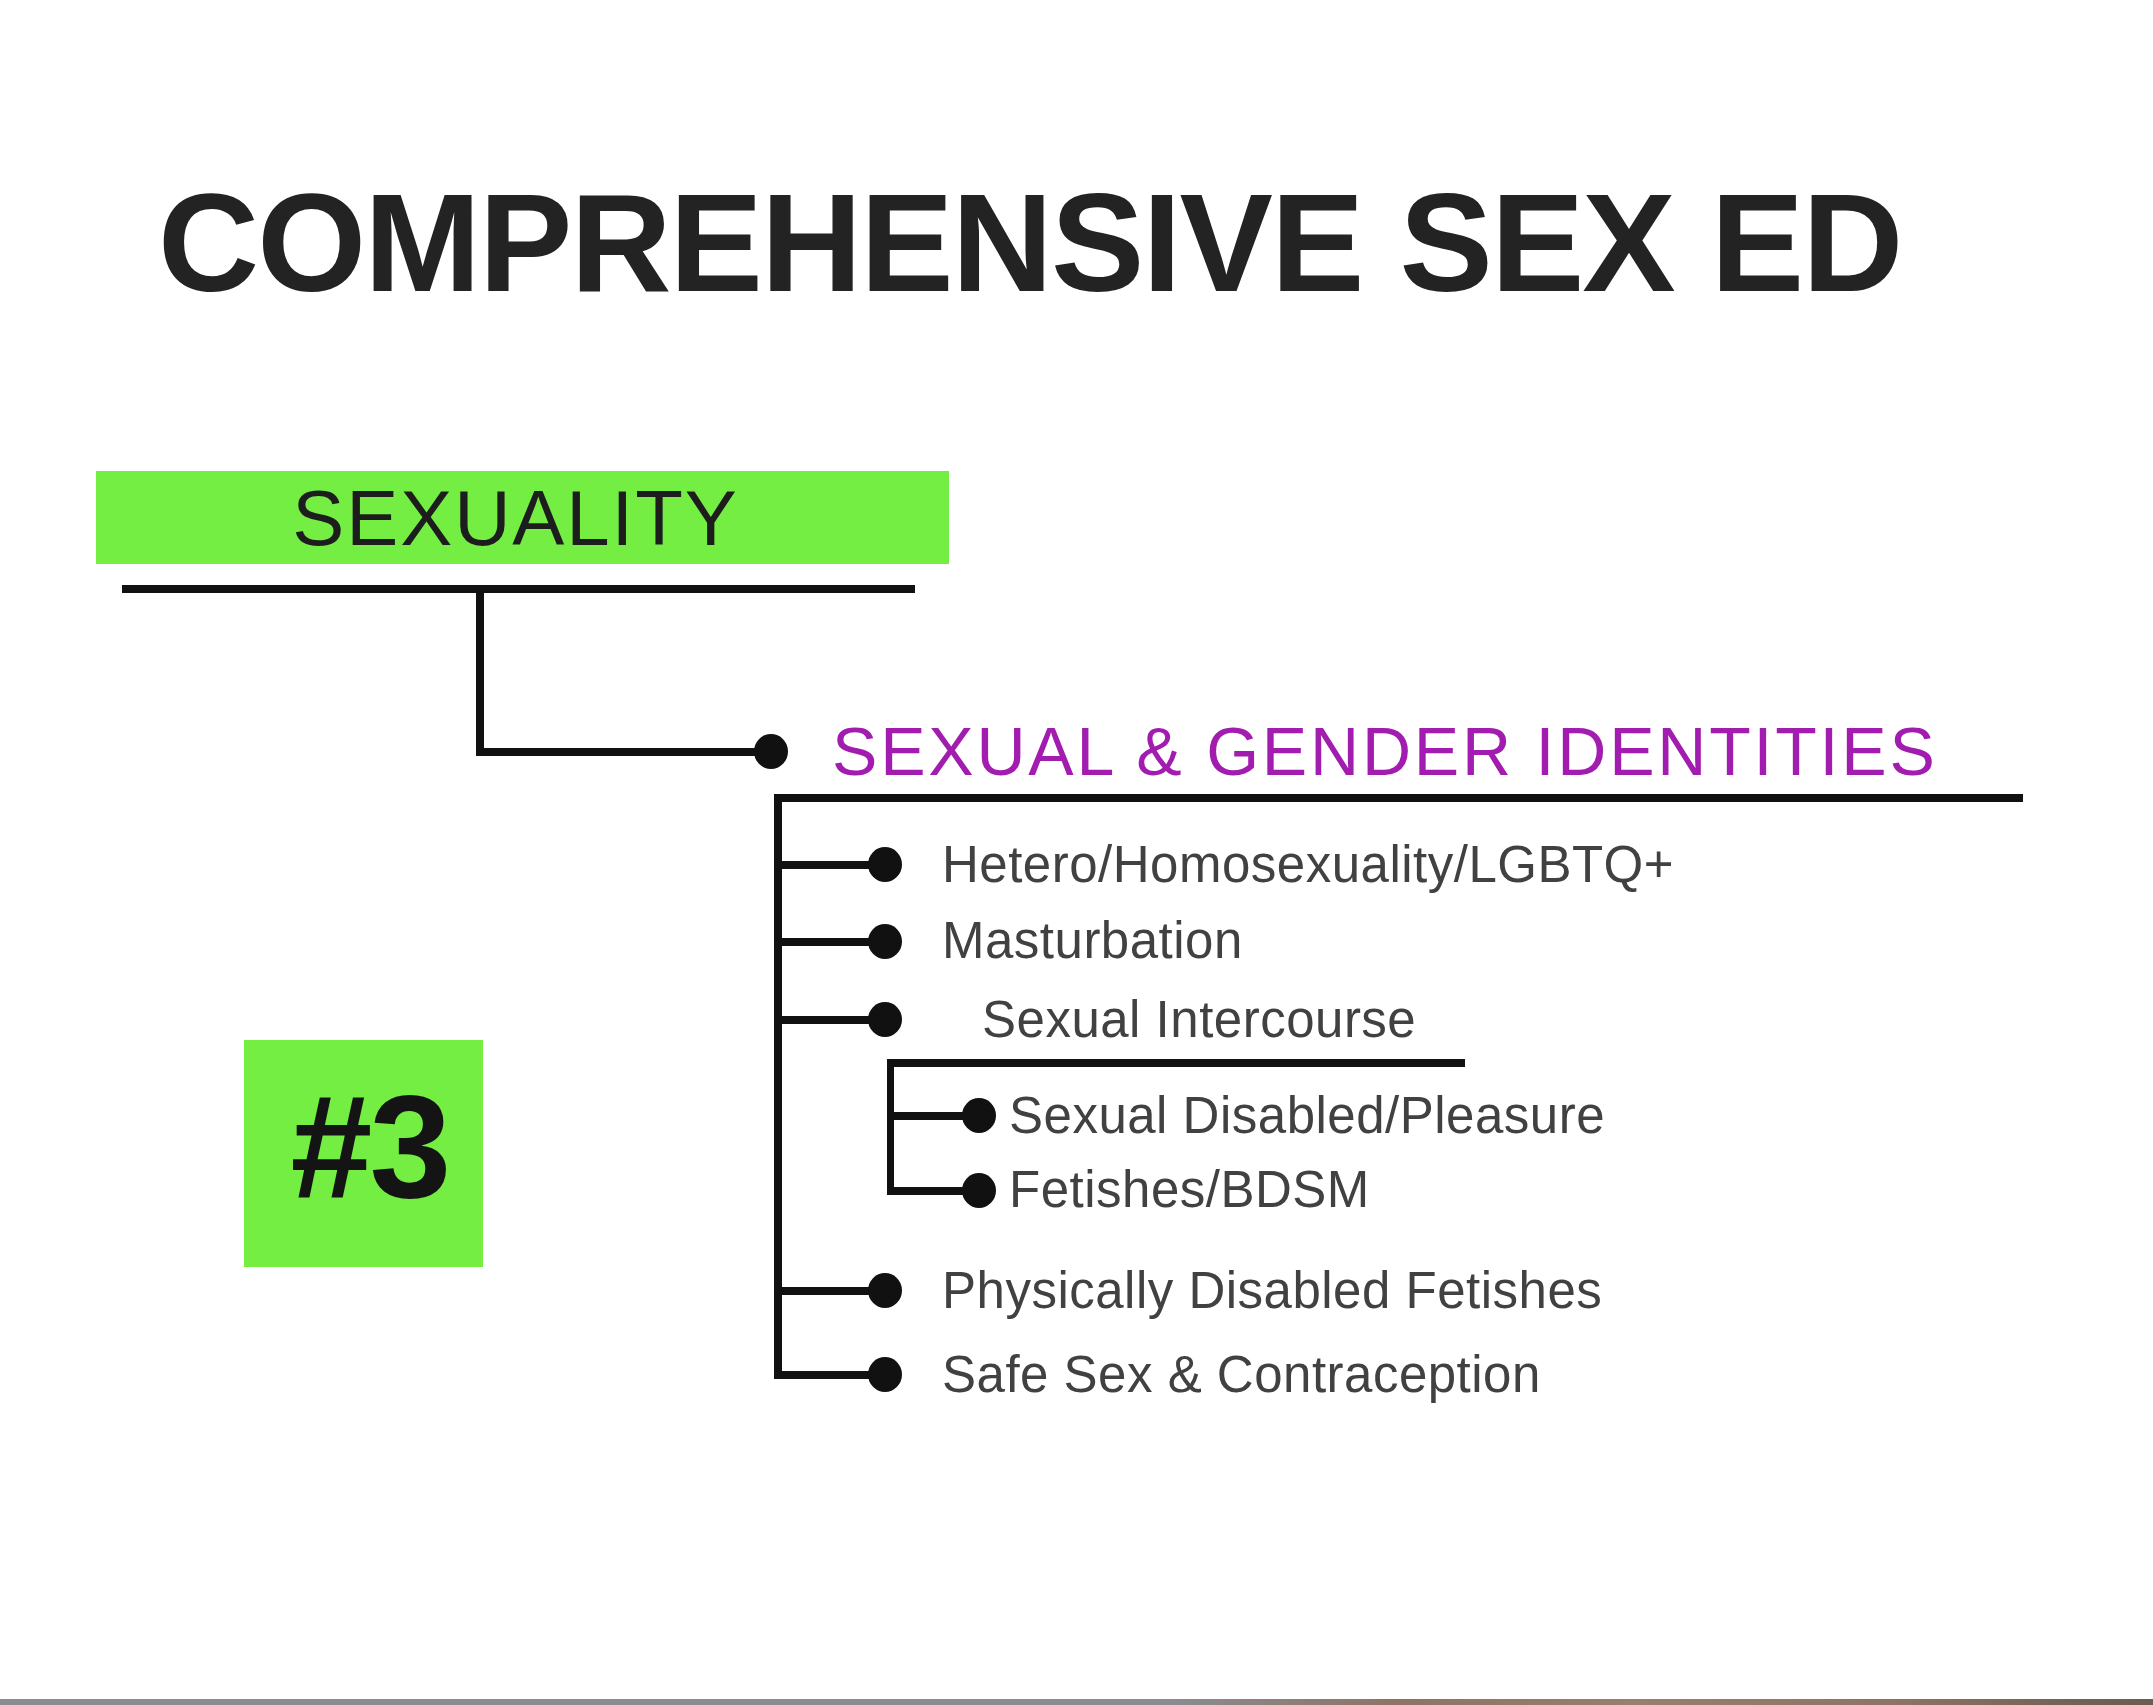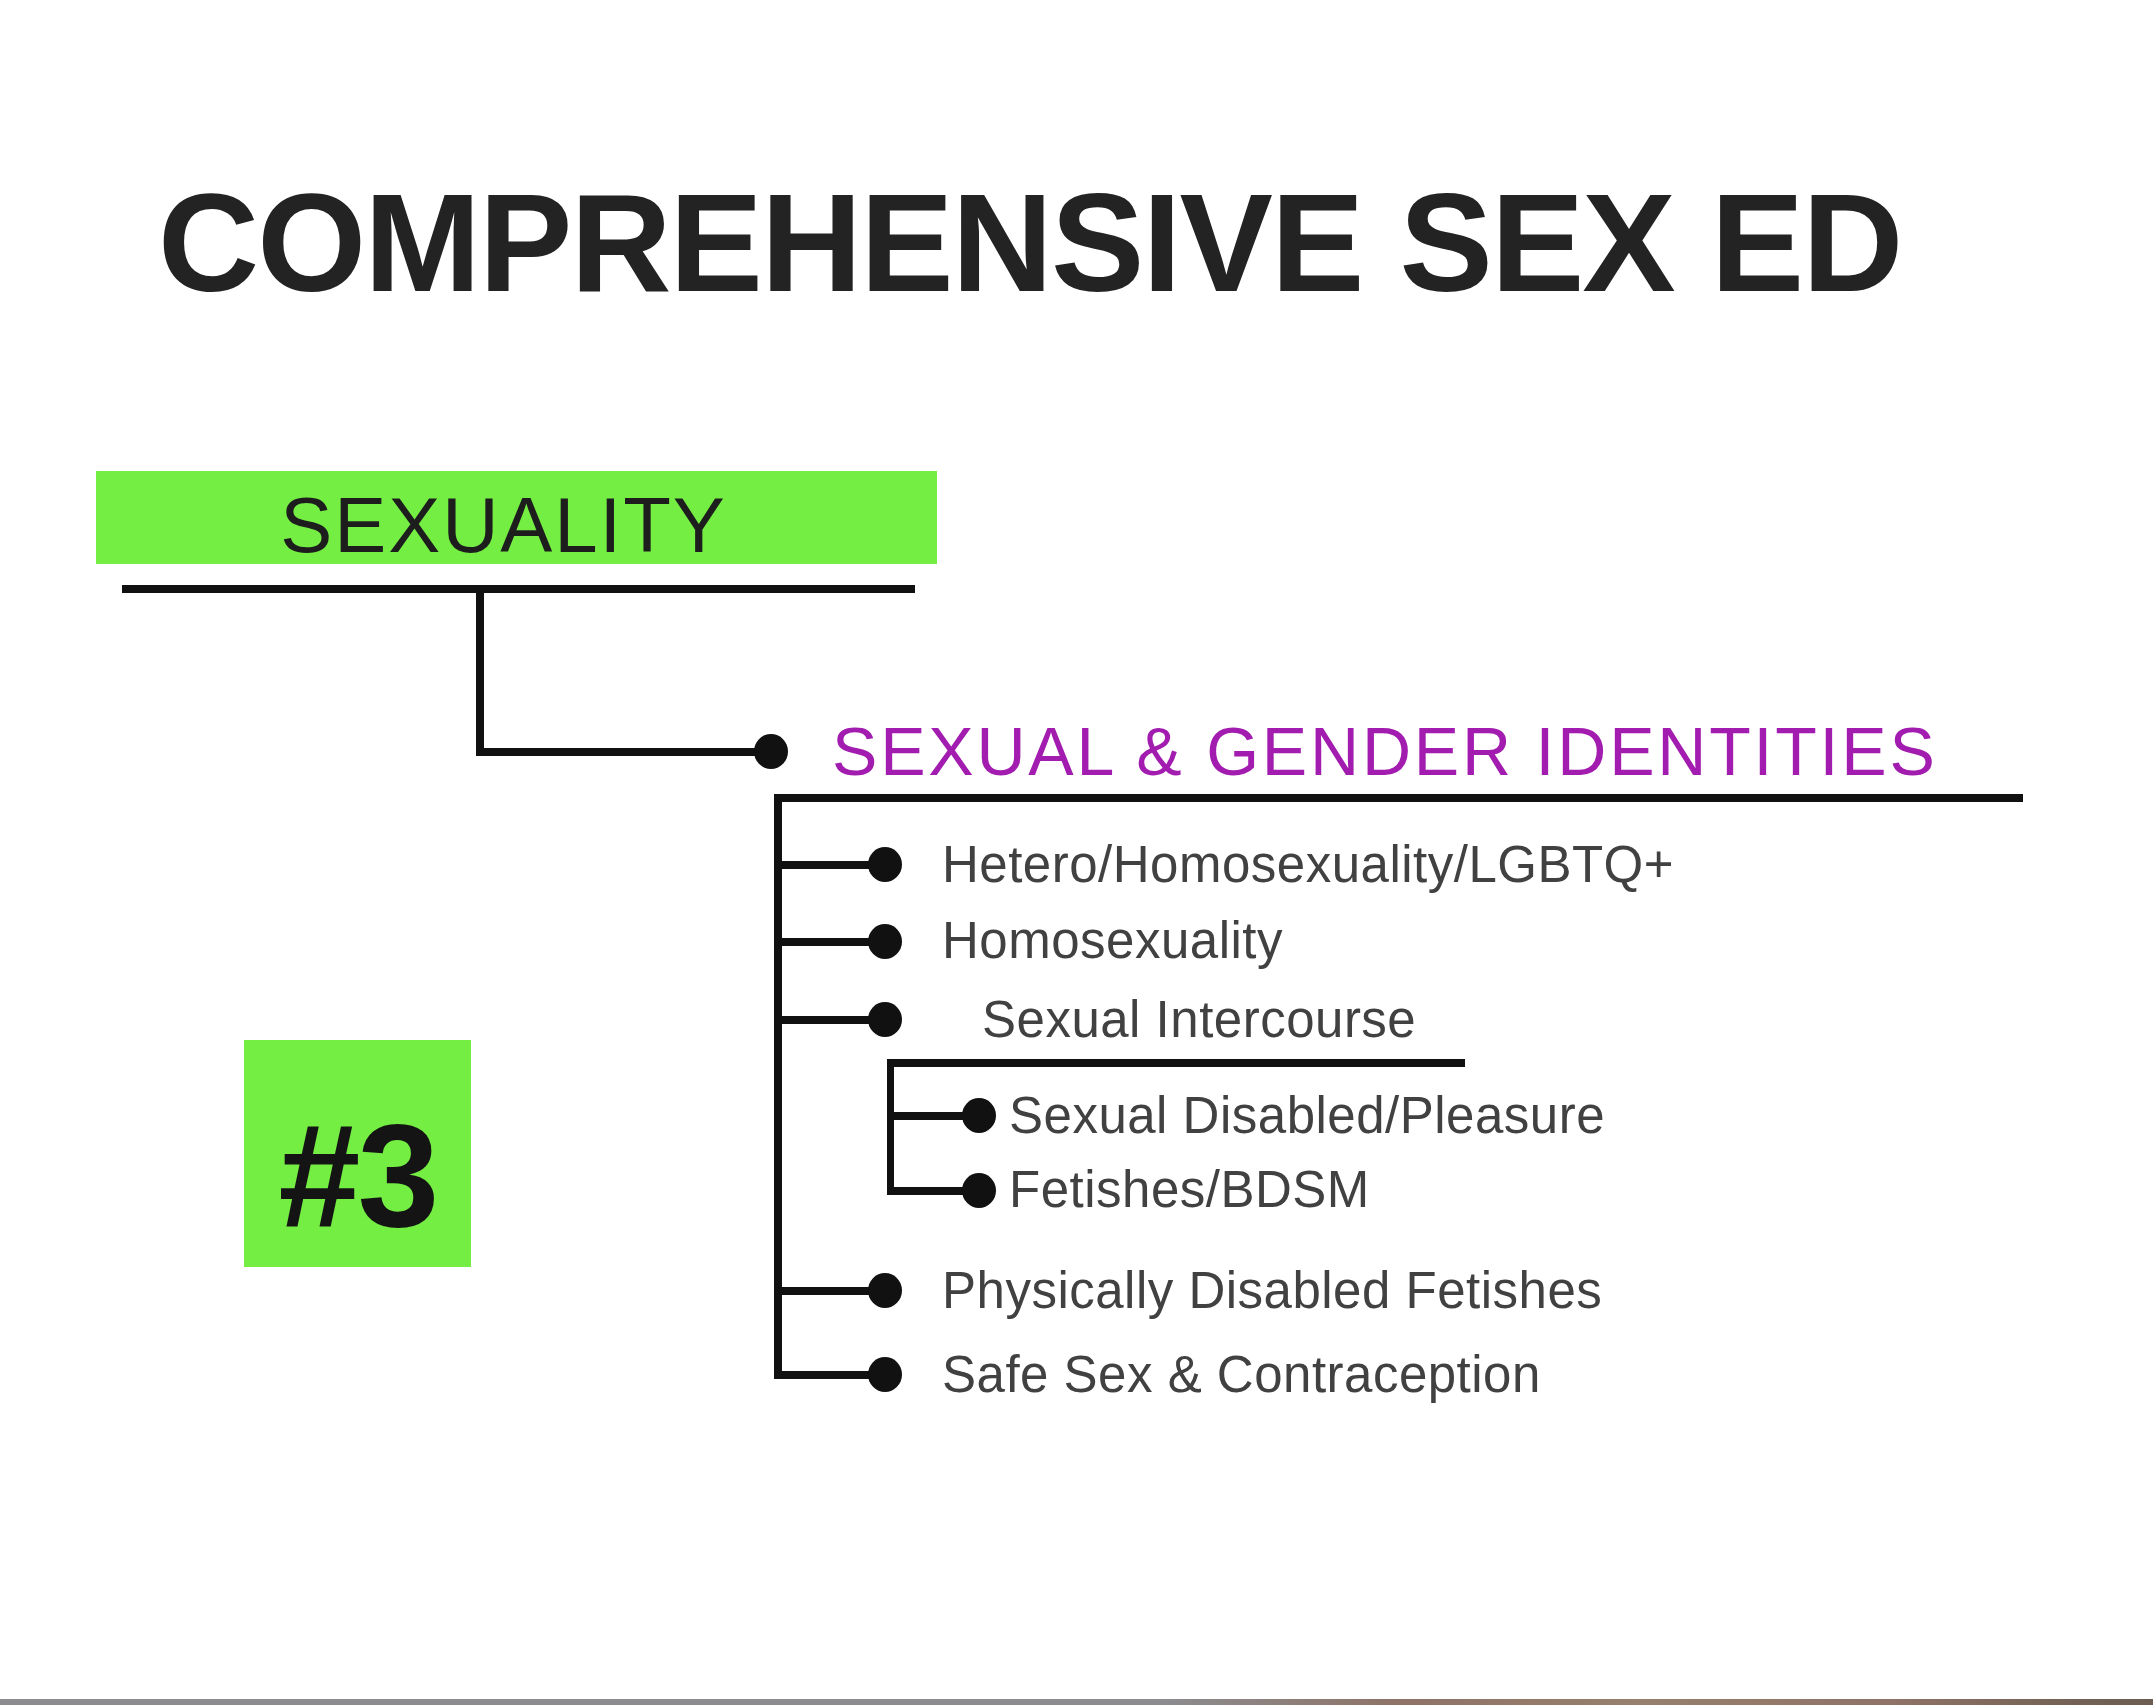--- a/index.html
+++ b/index.html
@@ -24,21 +24,21 @@
     letter-spacing: -1.9px;
     color: #232323;
     white-space: nowrap;
     text-align: left;
   }
 
   
   .green-box {
     position: absolute;
     background: var(--green);
-    display: flex; align-items: flex-end; justify-content: center;
+    display: flex; align-items: center; justify-content: center; padding-left: 12px;
   }
   .root-box { left: 96px; top: 471px; width: 841px; height: 93px; }
   .root-box .root-label {
     font-size: 78px; line-height: 78px; font-weight: 400;
     letter-spacing: 1.9px; color: #1d1d1d; white-space: nowrap;
     transform: translateX(-13px);
   }
   .badge-box { left: 244px; top: 1040px; width: 227px; height: 227px; }
   .badge-box .badge-label {
     font-size: 147px; font-weight: 700; color: #141414;
@@ -133,21 +133,21 @@
   <div class="branch-label">SEXUAL &amp; GENDER IDENTITIES</div>
   <div class="hline branch-underline"></div>
   <div class="vline branch-spine"></div>
 
   <div class="hline tick-1"></div>
   <div class="bullet bullet-1"></div>
   <div class="item-label item-1">Hetero/Homosexuality/LGBTQ+</div>
 
   <div class="hline tick-2"></div>
   <div class="bullet bullet-2"></div>
-  <div class="item-label item-2">Homosexuality</div>
+  <div class="item-label item-2">Masturbation</div>
 
   <div class="hline tick-3"></div>
   <div class="bullet bullet-3"></div>
   <div class="item-label item-3">Sexual Intercourse</div>
 
   <div class="hline sub-underline"></div>
   <div class="vline sub-spine"></div>
 
   <div class="hline sub-tick-1"></div>
   <div class="bullet sub-bullet-1"></div>

